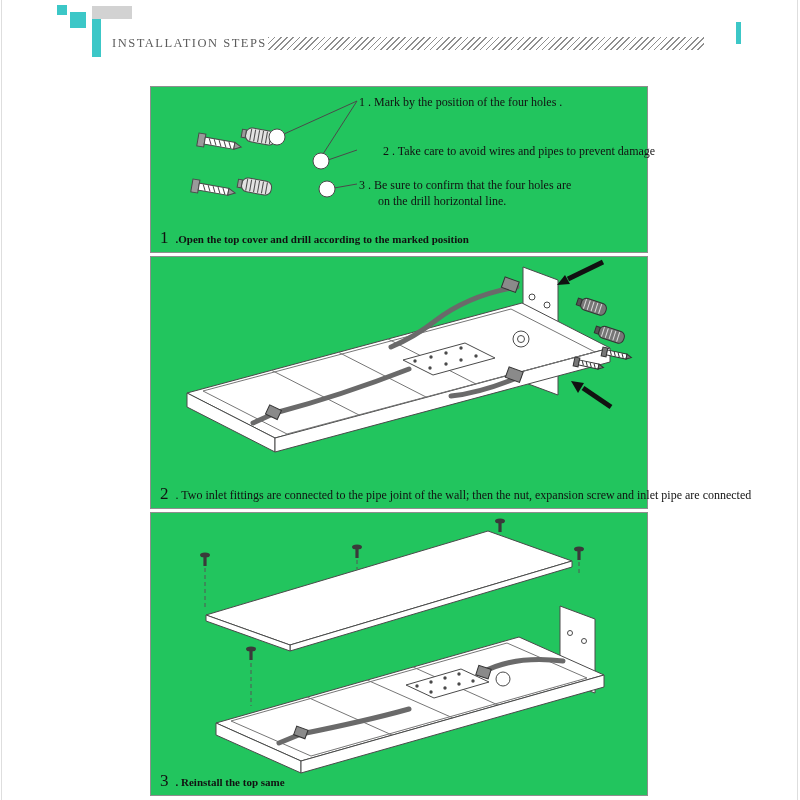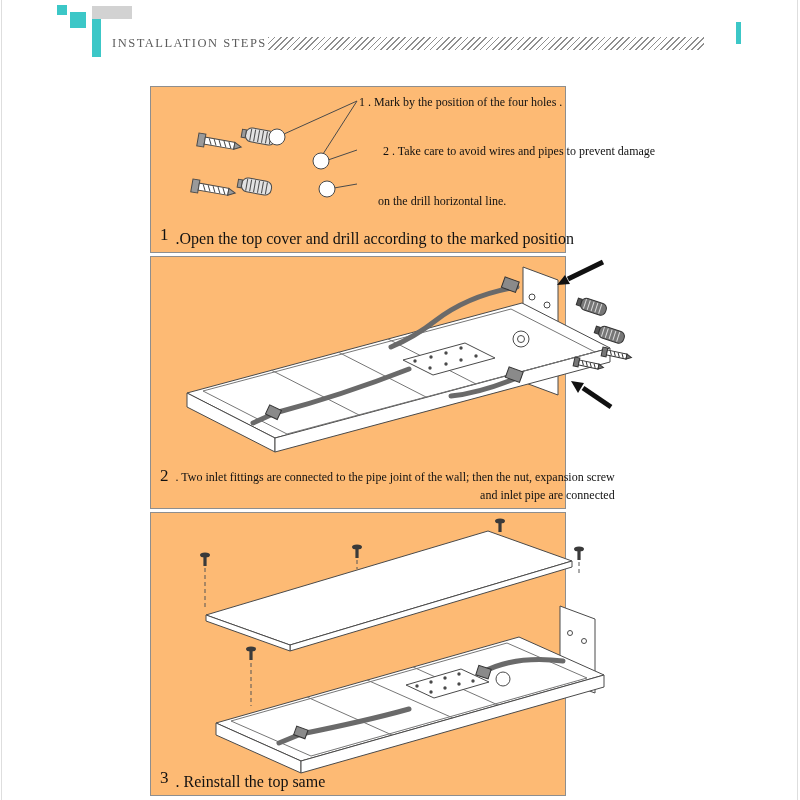--- a/index.html
+++ b/index.html
@@ -21,40 +21,40 @@
     font-family:Liberation Serif, serif; font-weight:400;
     font-size:12.5px; letter-spacing:1.5px; color:#5c5c5c;
   }
   .hatch {
     position:absolute; left:268px; top:37px; width:436px; height:13px;
     background:repeating-linear-gradient(135deg,#8f8f8f 0px,#8f8f8f 1.2px,transparent 1.2px,transparent 4.4px);
   }
   .corner-bar { position:absolute; left:736px; top:22px; width:5px; height:22px; background:#3cc7c7; }
 
   
-  .panel { position:absolute; left:150px; width:416px; border:1px solid #8e8e8e; background:#fdba74; box-sizing:border-box; }
+  .panel { position:absolute; left:150px; width:498px; border:1px solid #8e8e8e; background:#22c55e; box-sizing:border-box; }
   .p1 { top:86px;  height:167px; }
   .p2 { top:256px; height:253px; }
   .p3 { top:512px; height:284px; }
 
   svg.art { position:absolute; left:0; top:0; display:block; }
   .art1 { width:496px; height:165px; }
   .art2 { width:496px; height:218px; }
   .art3 { width:496px; height:262px; }
 
   .note { position:absolute; margin:0; font-size:12px; color:#111; white-space:nowrap; }
   .n1  { left:208px; top:8px;   }
   .n2  { left:208px; top:57px;margin-left:24px;  }
   .n3  { left:208px; top:91px;  }
   .n3b { left:227px; top:107px; }
 
   .caption { position:absolute; left:9px; bottom:4px; margin:0; display:flex; align-items:flex-start; gap:7px; }
   .num { font-size:17px; line-height:1.1; color:#111; }
-  .cap-text { font-size:16px; padding-top:4px; white-space:nowrap; color:#111; }
-  .cap-lines { display:flex; flex-direction:column; padding-top:2px; }
+  .cap-text { font-size:11px; padding-top:4px; white-space:nowrap; color:#111;font-weight:bold; }
+  .cap-lines { display:flex; flex-direction:row; padding-top:2px; }
   .cap-lines span { font-size:12px; line-height:1.45; white-space:nowrap; color:#111; }
   .cap-lines .l2 { margin-left:2px;text-align:right; }
 </style>
 </head>
 <body>
 
 <div class="page">
   <div class="edge left"></div>
   <div class="edge right"></div>
 
@@ -113,20 +113,21 @@
         <line x1="21" y1="1" x2="21" y2="13"></line>
           <line x1="25" y1="1" x2="25" y2="13"></line>
         <rect x="-4" y="3" width="4" height="8" fill="#9a9a9a"></rect>
       </g>
       <circle cx="126" cy="50" r="8" fill="#fff" stroke="#4a4a4a"></circle>
       <circle cx="170" cy="74" r="8" fill="#fff" stroke="#4a4a4a"></circle>
       <circle cx="176" cy="102" r="8" fill="#fff" stroke="#4a4a4a"></circle>
     </svg>
     <p class="note n1">1 . Mark by the position of the four holes .</p>
     <p class="note n2">2 . Take care to avoid wires and pipes to prevent damage</p>
+    <p class="note n3">3 . Be sure to confirm that the four holes are</p>
     <p class="note n3b">on the drill horizontal line.</p>
     <p class="caption">
       <span class="num">1</span>
       <span class="cap-text">.Open the top cover and drill according  to the marked position</span>
     </p>
   </section>
 
   <section class="panel p2">
     <svg class="art art2" viewBox="0 0 496 218">
       <g stroke="#4a4a4a" fill="#fff">

